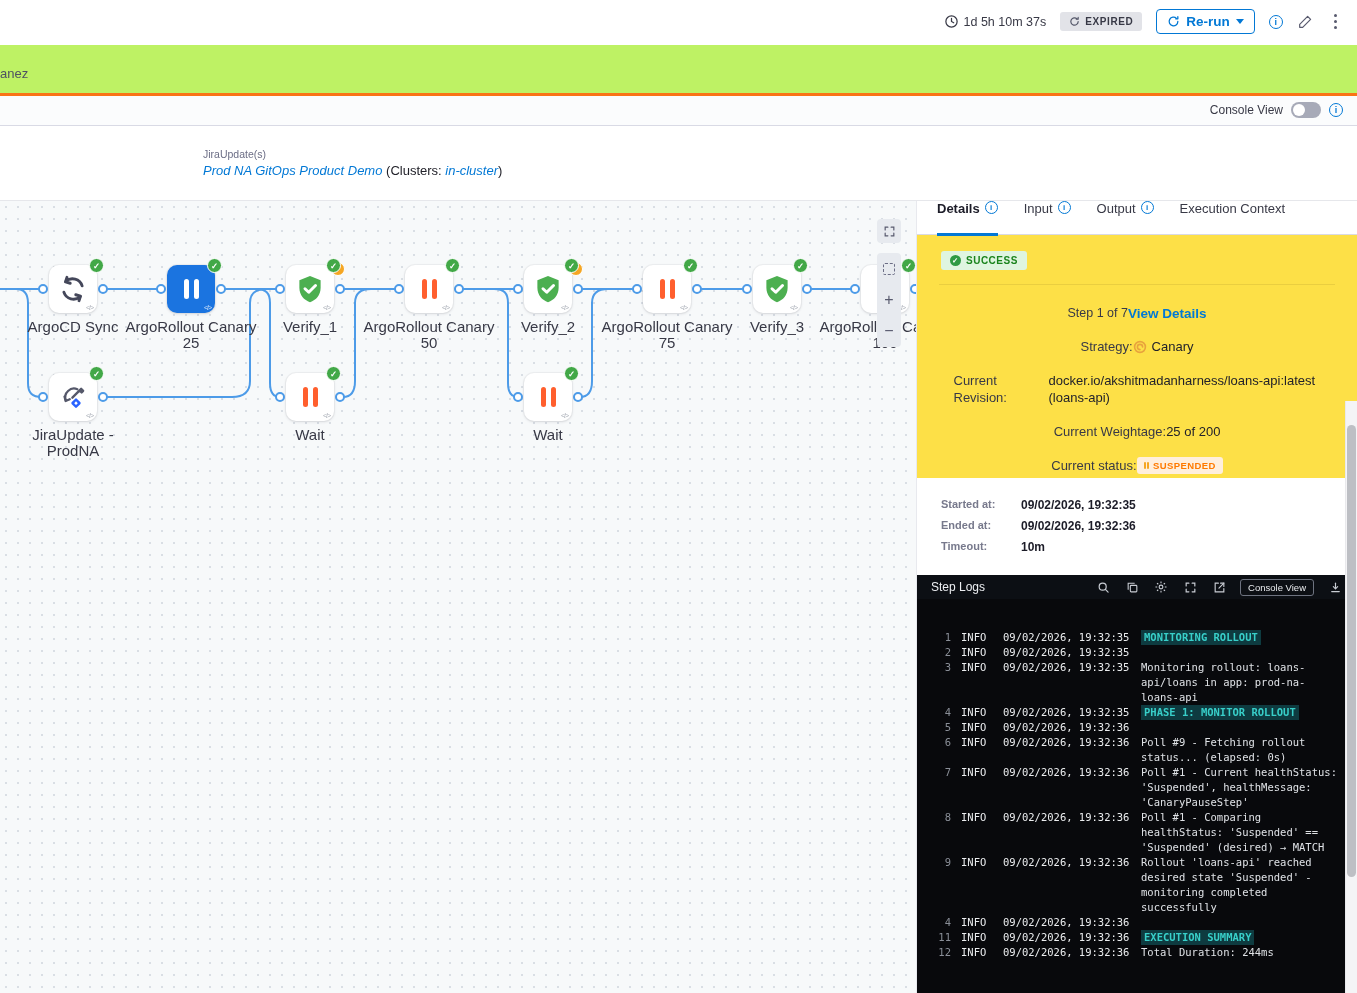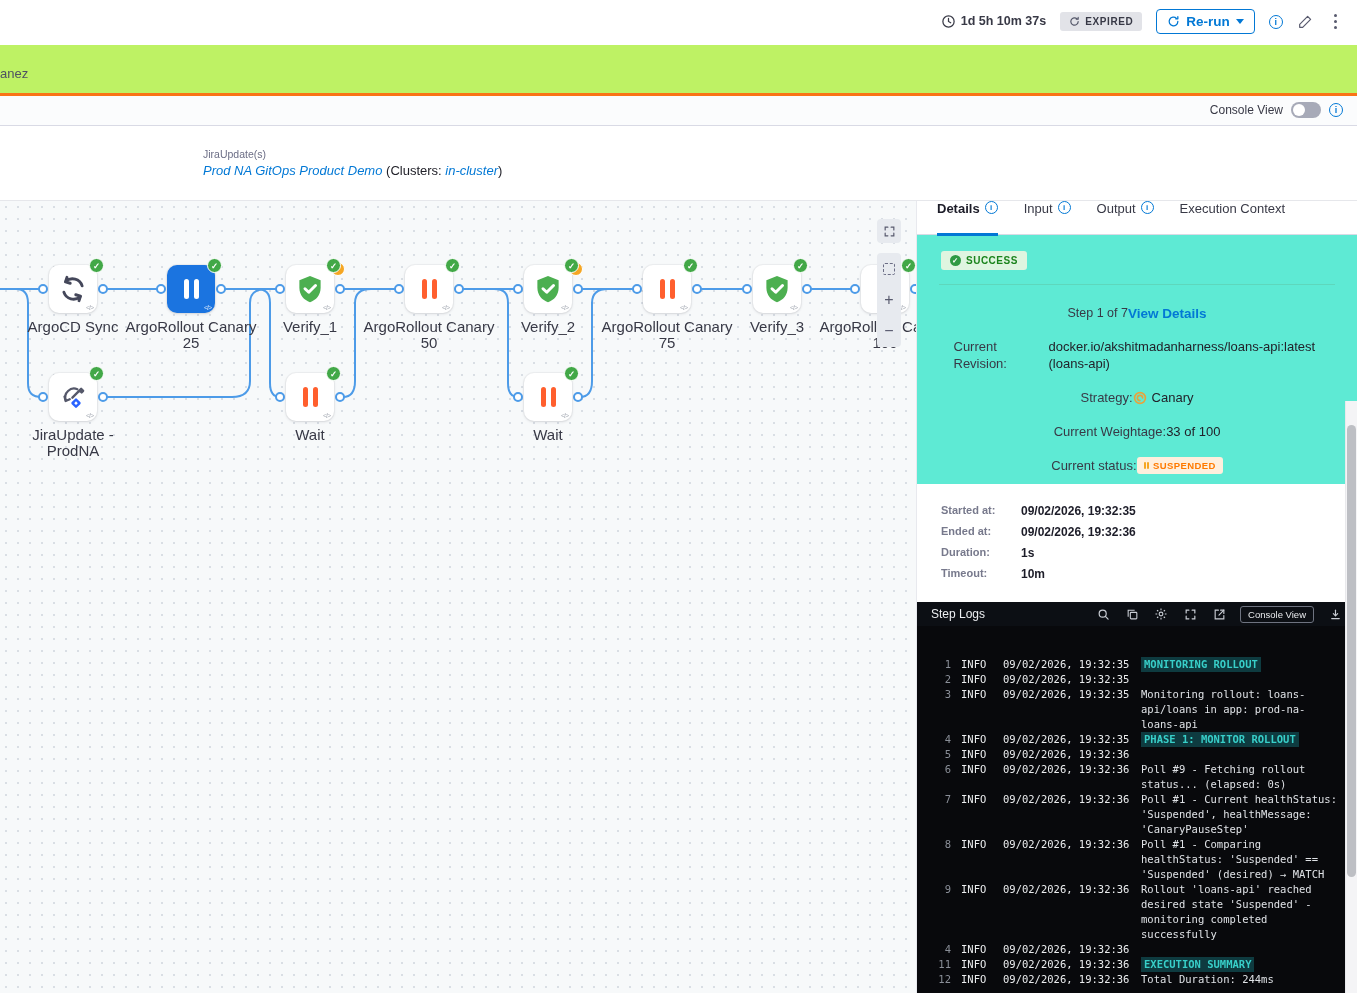--- a/index.html
+++ b/index.html
@@ -2,21 +2,21 @@
 <html><head>
 <meta charset="utf-8">
 <style>
   * { box-sizing: border-box; margin: 0; padding: 0; }
   html,body { width:1357px; height:993px; overflow:hidden; background:#fff;
     font-family:"Liberation Sans", sans-serif; }
 
   
   .top-header { position:relative; height:45px; background:#fff; }
   .top-right { position:absolute; top:9px; right:14px; display:flex; align-items:center; gap:14px; }
-  .duration { display:flex; gap:5px; font-size:12.5px; font-weight:700; color:#383946; }
+  .duration { display:flex; align-items:center; gap:5px; font-size:12.5px; font-weight:400; color:#383946; }
   .expired-badge { display:flex; align-items:center; gap:5px; background:#E2E3E8; color:#383946;
     font-size:10px; font-weight:700; letter-spacing:.6px; padding:4px 9px; border-radius:3px; }
   .rerun-btn { display:flex; align-items:center; gap:6px; border:1px solid #0278D5; border-radius:4px;
     background:#fff; color:#0278D5; font-weight:700; font-size:13.5px; padding:4px 10px; cursor:pointer; }
   .caret-down { width:0; height:0; border-left:4px solid transparent; border-right:4px solid transparent;
     border-top:5px solid #0278D5; }
   .info-i { display:inline-flex; width:14px; height:14px; border:1.3px solid #0278D5; border-radius:50%;
     color:#0278D5; font-size:9px; font-weight:700; align-items:center; justify-content:center; flex:0 0 auto; }
   .info-i::after { content:"i"; }
   .kebab { display:flex; flex-direction:column; gap:2.5px; padding:2px 6px; }
@@ -73,21 +73,21 @@
 
   
   .panel { position:relative; flex:1; background:#fff; border-left:1px solid #E8E9EE; display:flex; flex-direction:column; }
   .tabs { display:flex; align-items:center; gap:26px; height:34px; padding:0 20px;
     border-bottom:1px solid #D9DAE5; background:#fff; flex:0 0 auto; }
   .tab { display:flex; align-items:flex-start; gap:5px; font-size:13px; color:#383946; height:34px; cursor:pointer; position:relative; }
   .tab.active { font-weight:700; color:#1C1C28; }
   .tab.active::after { content:""; position:absolute; left:0; right:0; bottom:-1px; height:2.5px; background:#0278D5; }
   .tab .info-i { width:13px; height:13px; font-size:8px; }
 
-  .details-card { background:#5eead4; padding:14px 24px 10px 24px; flex:0 0 auto; }
+  .details-card { background:#fde047; padding:14px 24px 4px 24px; flex:0 0 auto; }
   .success-badge { display:inline-flex; align-items:center; gap:5px; background:#DFF5E0; color:#1B841D;
     font-size:10px; font-weight:700; letter-spacing:.5px; padding:4px 9px; border-radius:3px; }
   .success-badge::before { content:"✓"; display:inline-flex; width:11px; height:11px; border-radius:50%;
     background:#2E9A43; color:#fff; font-size:7.5px; align-items:center; justify-content:center; }
   .card-divider { height:1px; background:rgba(95,80,20,.12); margin:14px -2px 0 -2px; }
   .drow { display:flex; justify-content:center; align-items:flex-start; margin-top:17px; }
   .drow .dlabel { font-size:13px; color:#383946; max-width:95px; line-height:17px; }
   .drow .dvalue { font-size:13px; color:#22222A; text-align:left; line-height:17px; }
   .step-info { font-size:12.5px; color:#383946; }
   .view-details { font-size:13.5px; font-weight:700; color:#0278D5; cursor:pointer; }
@@ -415,38 +415,38 @@
     <div class="details-card">
       <span class="success-badge">SUCCESS</span>
       <div class="card-divider"></div>
 
       <div class="drow" style="margin-top:21px">
         <span class="step-info">Step 1 of 7</span>
         <span class="view-details">View Details</span>
       </div>
 
       <div class="drow">
-        <span class="dlabel">Current Revision:</span>
-        <span class="dvalue revision-val">docker.io/akshitmadanharness/loans-api:latest (loans-api)</span>
-      </div>
-
-      <div class="drow">
         <span class="dlabel">Strategy:</span>
         <span class="dvalue strategy-val">
           <svg class="icon" width="14" height="14" viewBox="0 0 14 14" fill="none">
               <circle cx="7" cy="7" r="5.4" stroke="#E8A33D" stroke-width="1.6"></circle>
               <path d="M9.6 7 A2.6 2.6 0 1 0 7 9.6" stroke="#E8A33D" stroke-width="1.6" stroke-linecap="round"></path>
             </svg>
           <span>Canary</span>
         </span>
       </div>
 
       <div class="drow">
+        <span class="dlabel">Current Revision:</span>
+        <span class="dvalue revision-val">docker.io/akshitmadanharness/loans-api:latest (loans-api)</span>
+      </div>
+
+      <div class="drow">
         <span class="dlabel" style="max-width:160px">Current Weightage:</span>
-        <span class="dvalue">33 of 100</span>
+        <span class="dvalue">25 of 200</span>
       </div>
 
       <div class="drow">
         <span class="dlabel" style="max-width:160px">Current status:</span>
         <span class="suspended-badge">
           <span class="mini-pause">
               <i></i>
               <i></i>
             </span>
           <span>SUSPENDED</span>
@@ -457,24 +457,20 @@
     <div class="times">
       <div class="time-row">
         <span class="tl">Started at:</span>
         <span class="tv">09/02/2026, 19:32:35</span>
       </div>
       <div class="time-row">
         <span class="tl">Ended at:</span>
         <span class="tv">09/02/2026, 19:32:36</span>
       </div>
       <div class="time-row">
-        <span class="tl">Duration:</span>
-        <span class="tv">1s</span>
-      </div>
-      <div class="time-row">
         <span class="tl">Timeout:</span>
         <span class="tv">10m</span>
       </div>
     </div>
 
     <div class="logs">
       <div class="logs-header">
         <span class="logs-title">Step Logs</span>
         <span class="licon">
           <svg class="icon" width="13" height="13" viewBox="0 0 24 24" fill="none" stroke="#C9CDD4" stroke-width="2.2">

